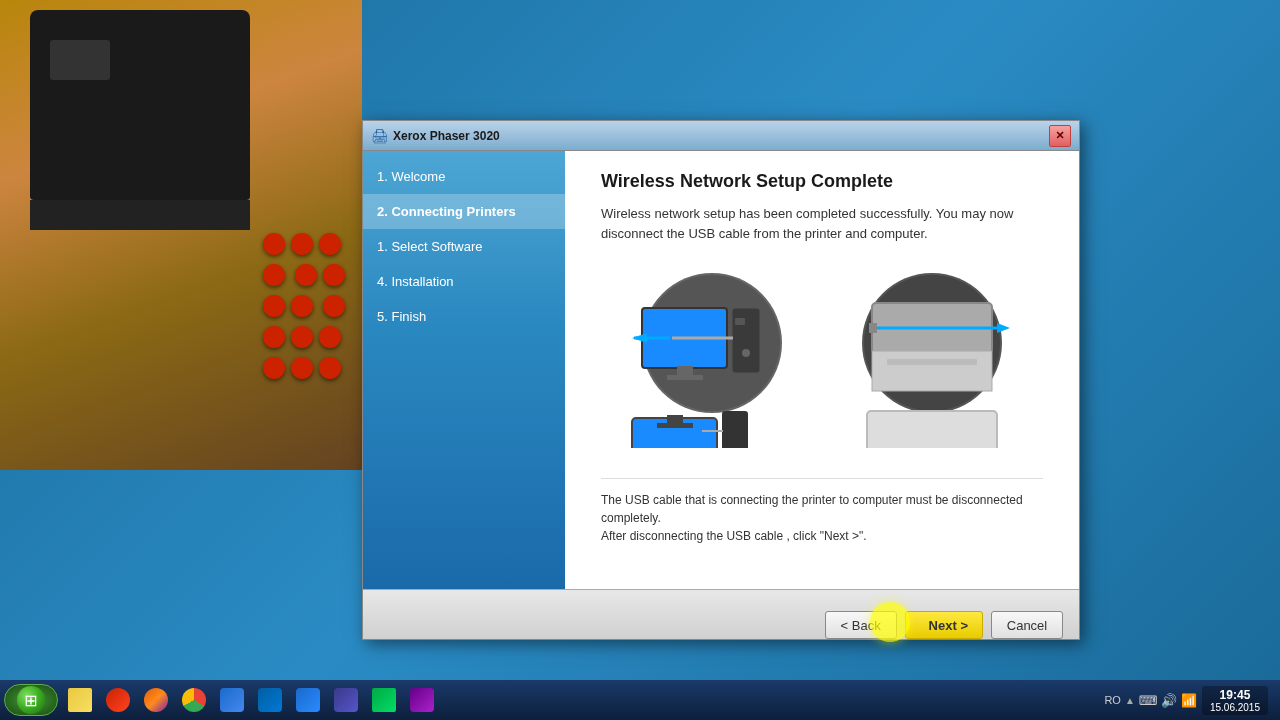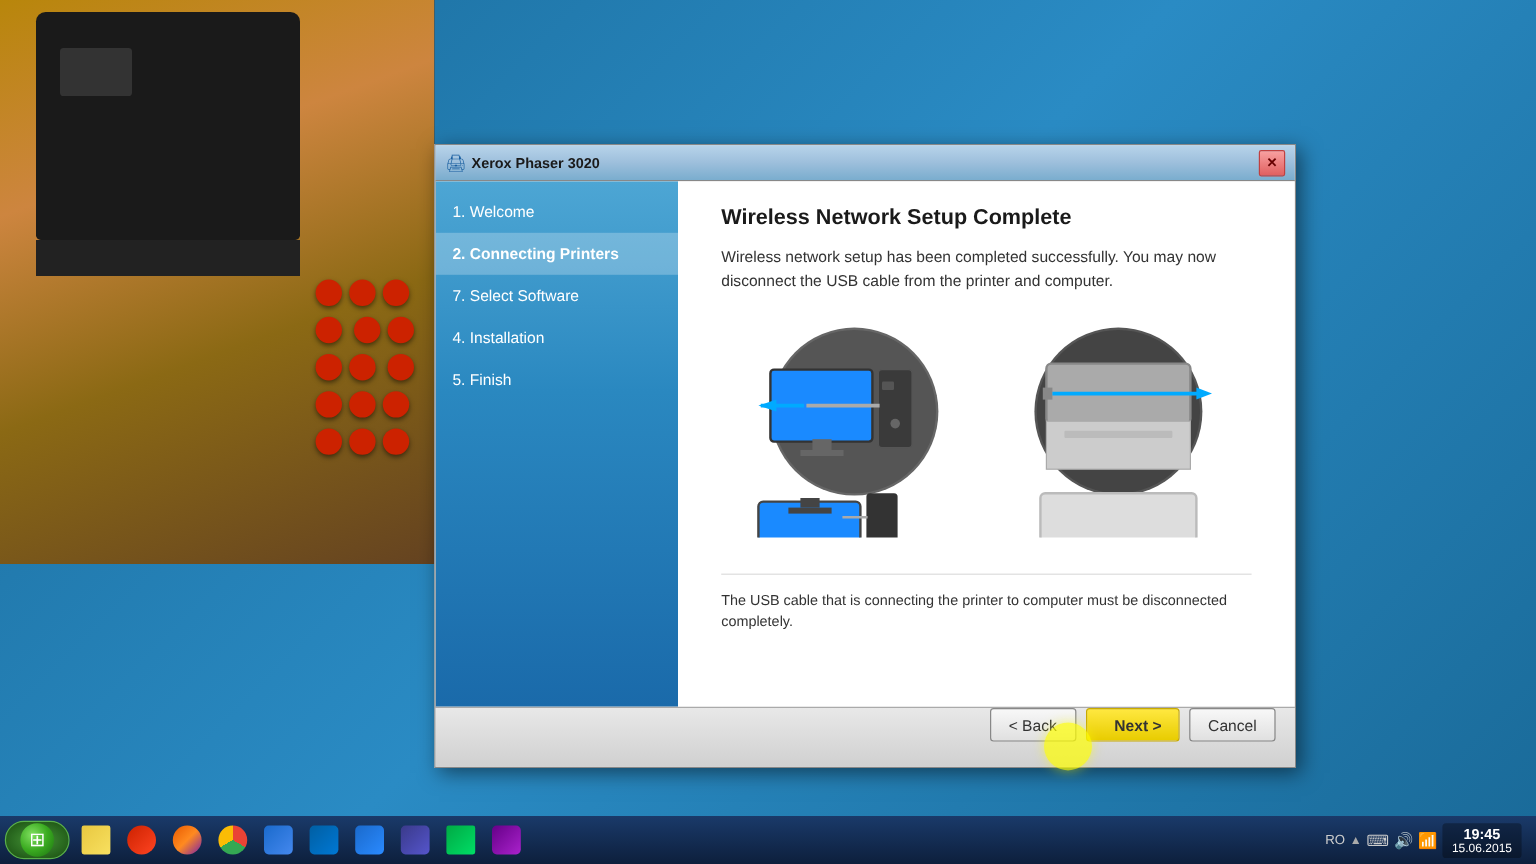--- a/index.html
+++ b/index.html
@@ -203,21 +203,21 @@
       padding-top: 12px;
       margin-top: 4px;
     }
 
     
     .dialog-footer {
       height: 50px;
       background: linear-gradient(180deg, #e8e8e8 0%, #d0d0d0 100%);
       border-top: 1px solid #aaa;
       display: flex;
-      align-items: flex-start;
+      align-items: flex-end;
       justify-content: flex-end;
       padding: 0 16px;
       gap: 8px;
       flex-shrink: 0;
     }
     .btn {
       height: 28px;
       min-width: 72px;
       border: 1px solid #888;
       border-radius: 3px;
@@ -362,21 +362,21 @@
       <span class="titlebar-icon">🖨</span>
       <span class="titlebar-title">Xerox Phaser 3020</span>
       <div class="titlebar-close">✕</div>
     </div>
 
     <div class="dialog-body">
 
       <div class="sidebar">
         <div class="sidebar-item">1. Welcome</div>
         <div class="sidebar-item active">2. Connecting Printers</div>
-        <div class="sidebar-item">7. Select Software</div>
+        <div class="sidebar-item">1. Select Software</div>
         <div class="sidebar-item">4. Installation</div>
         <div class="sidebar-item">5. Finish</div>
       </div>
 
       <div class="content">
         <div class="content-title">Wireless Network Setup Complete</div>
         <div class="content-description">Wireless network setup has  been completed successfully. You may now disconnect the USB  cable from the printer and computer.</div>
 
         <div class="illustration">
 
@@ -425,20 +425,21 @@
 
               <rect x="25" y="148" width="130" height="45" rx="4" fill="#ddd" stroke="#bbb" stroke-width="2"></rect>
               <rect x="25" y="190" width="130" height="22" fill="#ccc" stroke="#bbb" stroke-width="1"></rect>
               <rect x="40" y="198" width="100" height="5" rx="1" fill="#bbb"></rect>
             </svg>
           </div>
         </div>
 
         <div class="content-note">
           <span>The USB cable that is connecting the printer to computer must be disconnected completely.</span><br>
+          <span>After disconnecting the USB cable , click "Next &gt;".</span>
         </div>
       </div>
     </div>
 
     <div class="dialog-footer">
       <button class="btn btn-back">&lt; Back</button>
       <button class="btn btn-next">Next &gt;</button>
       <button class="btn btn-cancel">Cancel</button>
     </div>
   </div>

